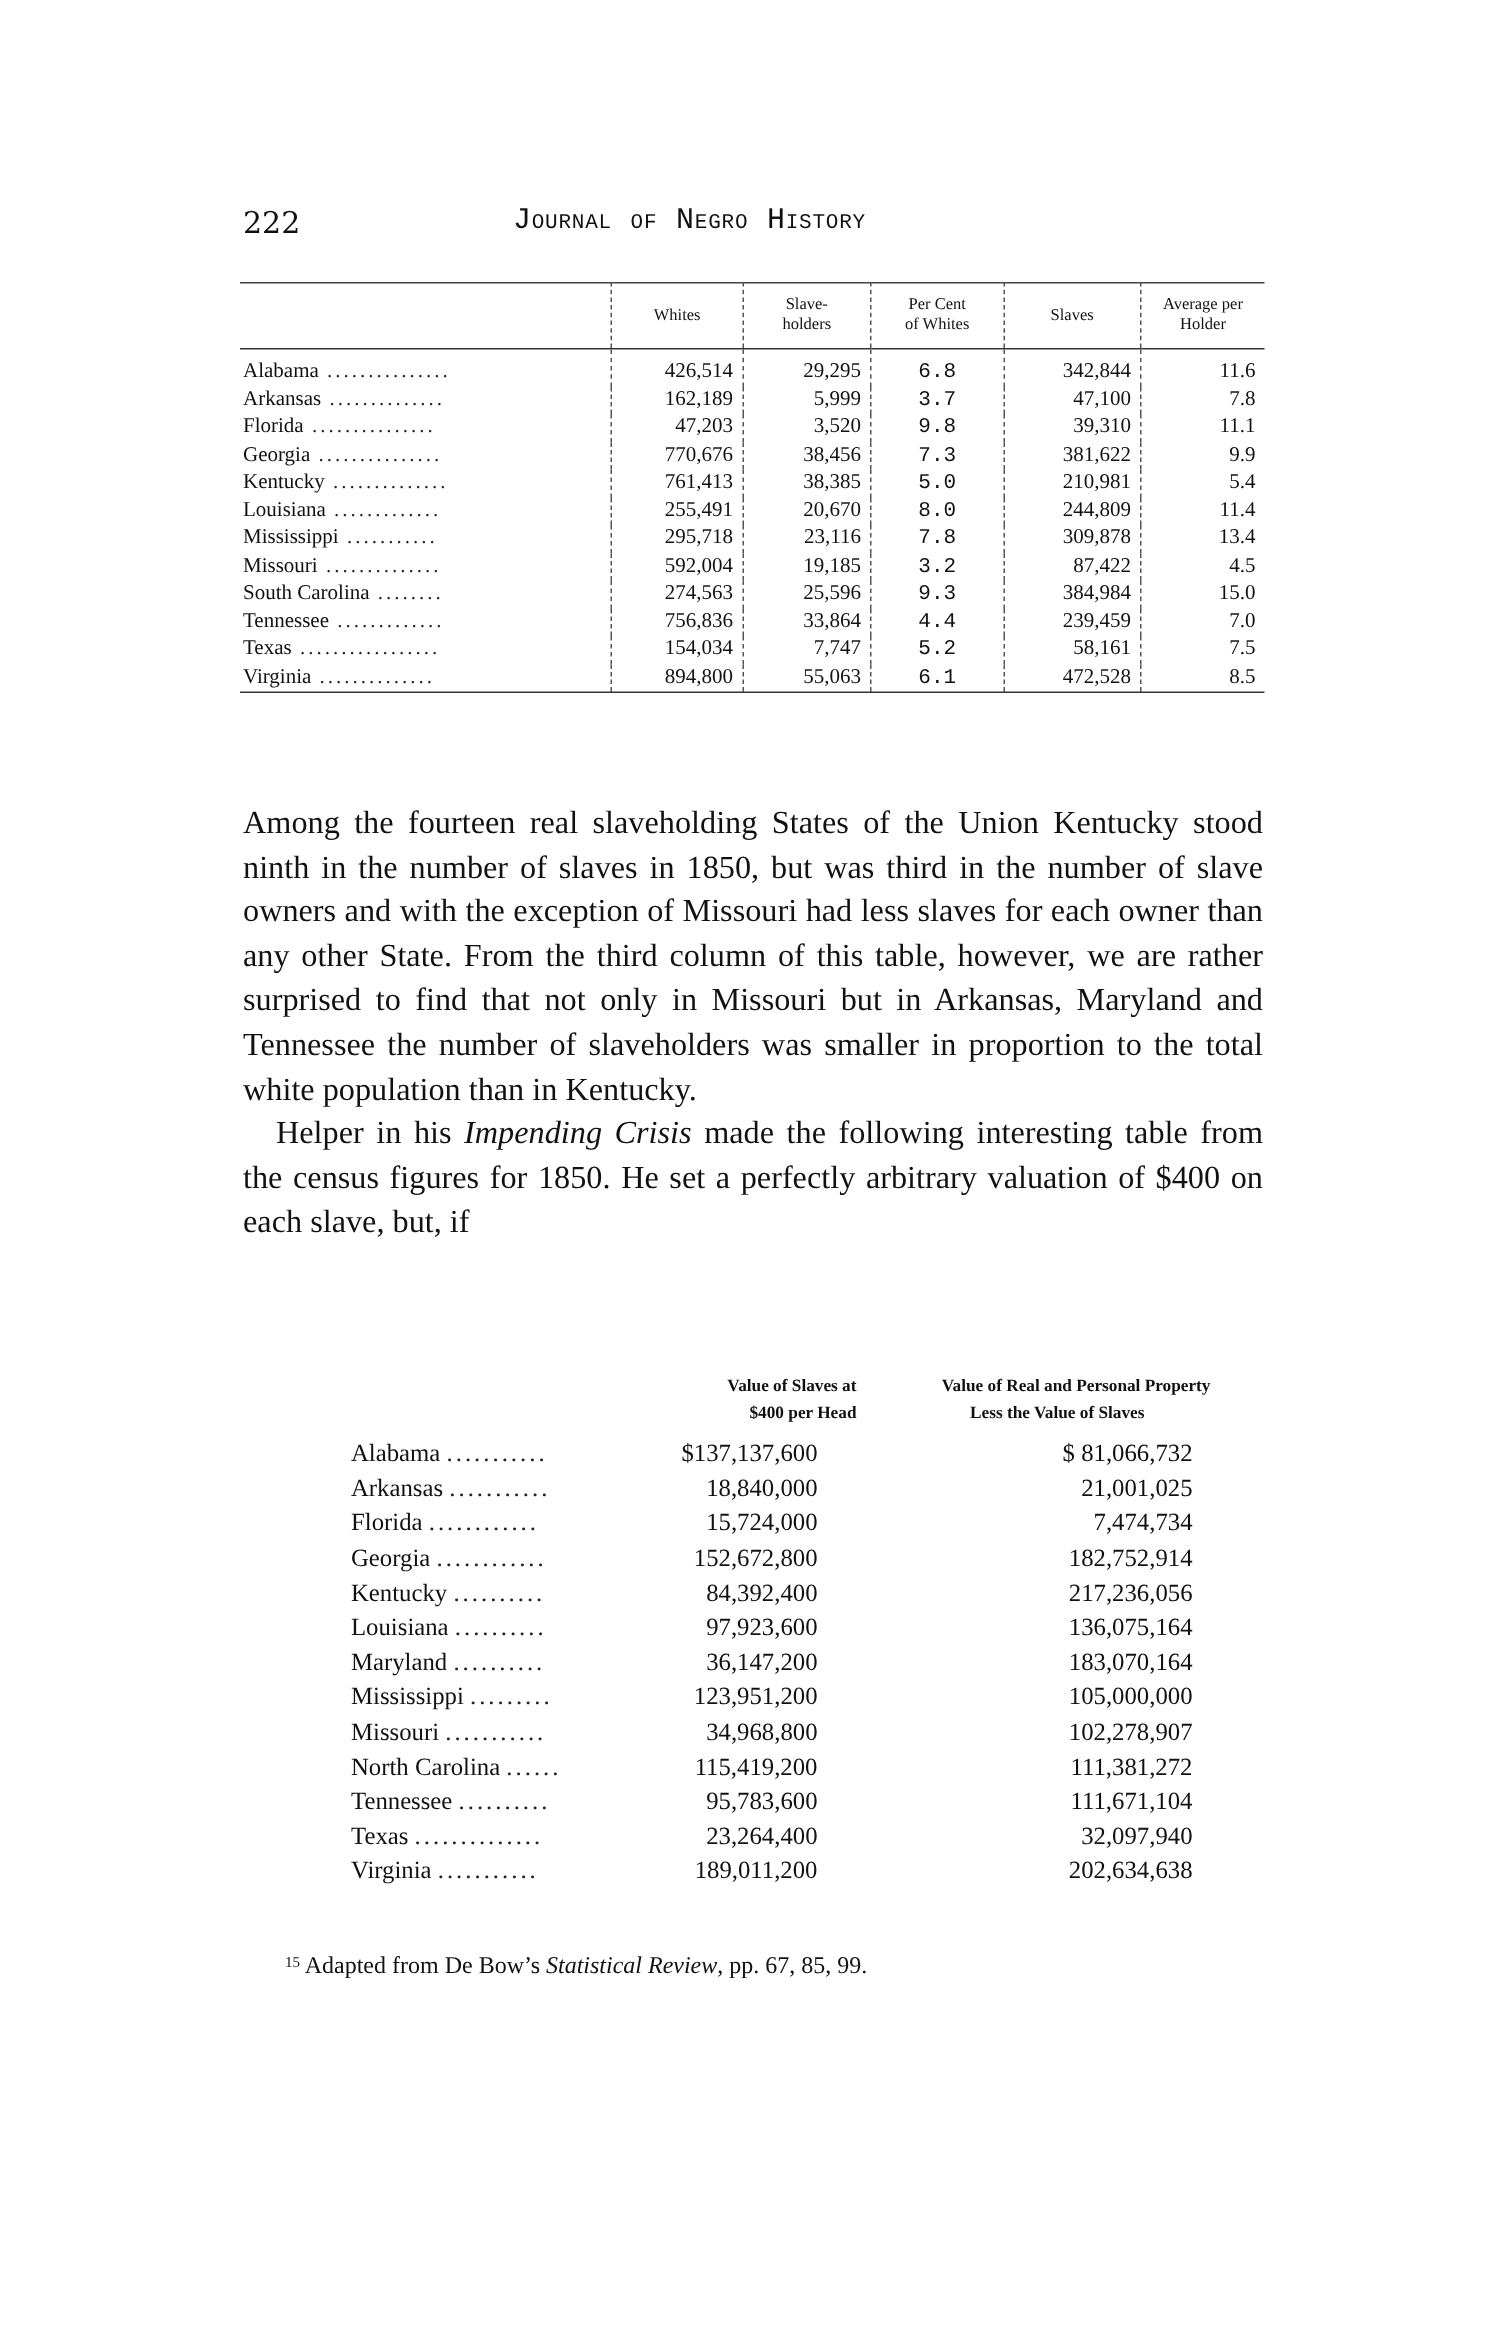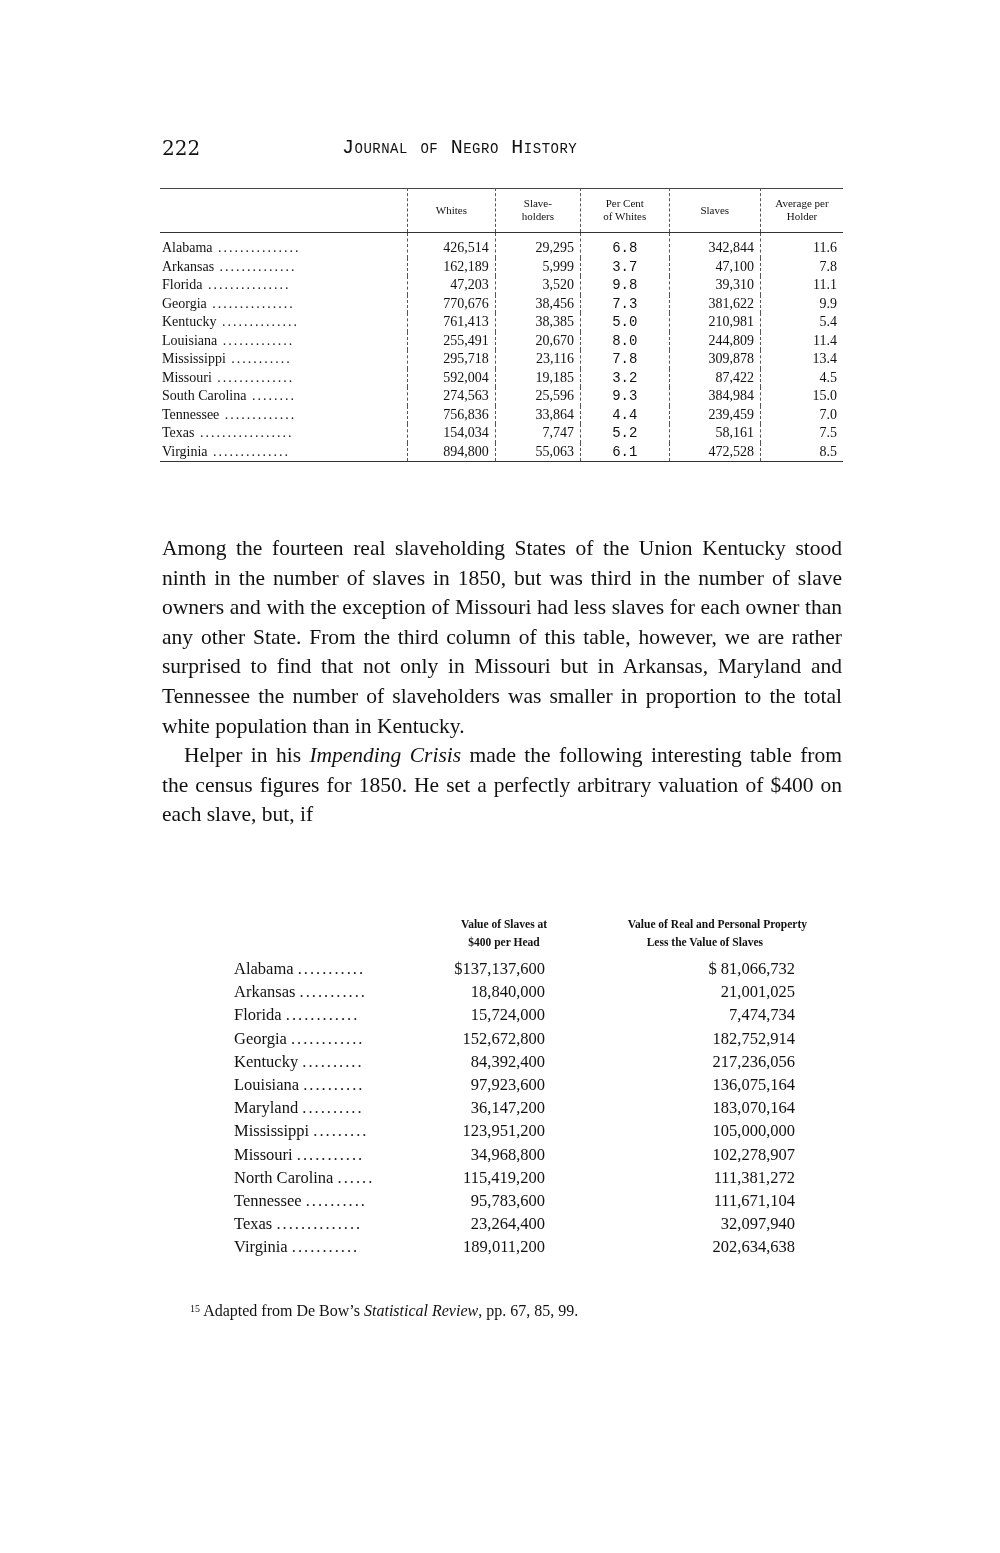--- a/index.html
+++ b/index.html
@@ -162,21 +162,21 @@
 
 <div class="body-text">
   <p>Among the fourteen real slaveholding States of the Union Kentucky stood ninth in the number of slaves in 1850, but was third in the number of slave owners and with the exception of Missouri had less slaves for each owner than any other State. From the third column of this table, however, we are rather surprised to find that not only in Missouri but in Arkansas, Maryland and Tennessee the number of slaveholders was smaller in proportion to the total white population than in Kentucky.</p>
   <p><span>Helper in his </span><i>Impending Crisis</i><span> made the following interesting table from the census figures for 1850. He set a perfectly arbitrary valuation of $400 on each slave, but, if</span></p>
 </div>
 
 <table class="t2">
   <thead>
     <tr>
       <th></th>
-      <th style="text-align:center;padding-right:14px"><span>Value of Slaves at</span><br><span>$400 per Head</span></th>
+      <th style="text-align:right;padding-right:14px"><span>Value of Slaves at</span><br><span>$400 per Head</span></th>
       <th style="text-align:right"><span>Value of Real and Personal Property</span><br><span style="padding-right:44px">Less the Value of Slaves</span></th>
     </tr>
   </thead>
   <tbody id="t2-body">
       <tr>
         <td class="state"><span>Alabama</span> <span class="dots">...........</span></td>
         <td class="v1">$137,137,600</td>
         <td class="v2">$ 81,066,732</td>
       </tr>
       <tr>

